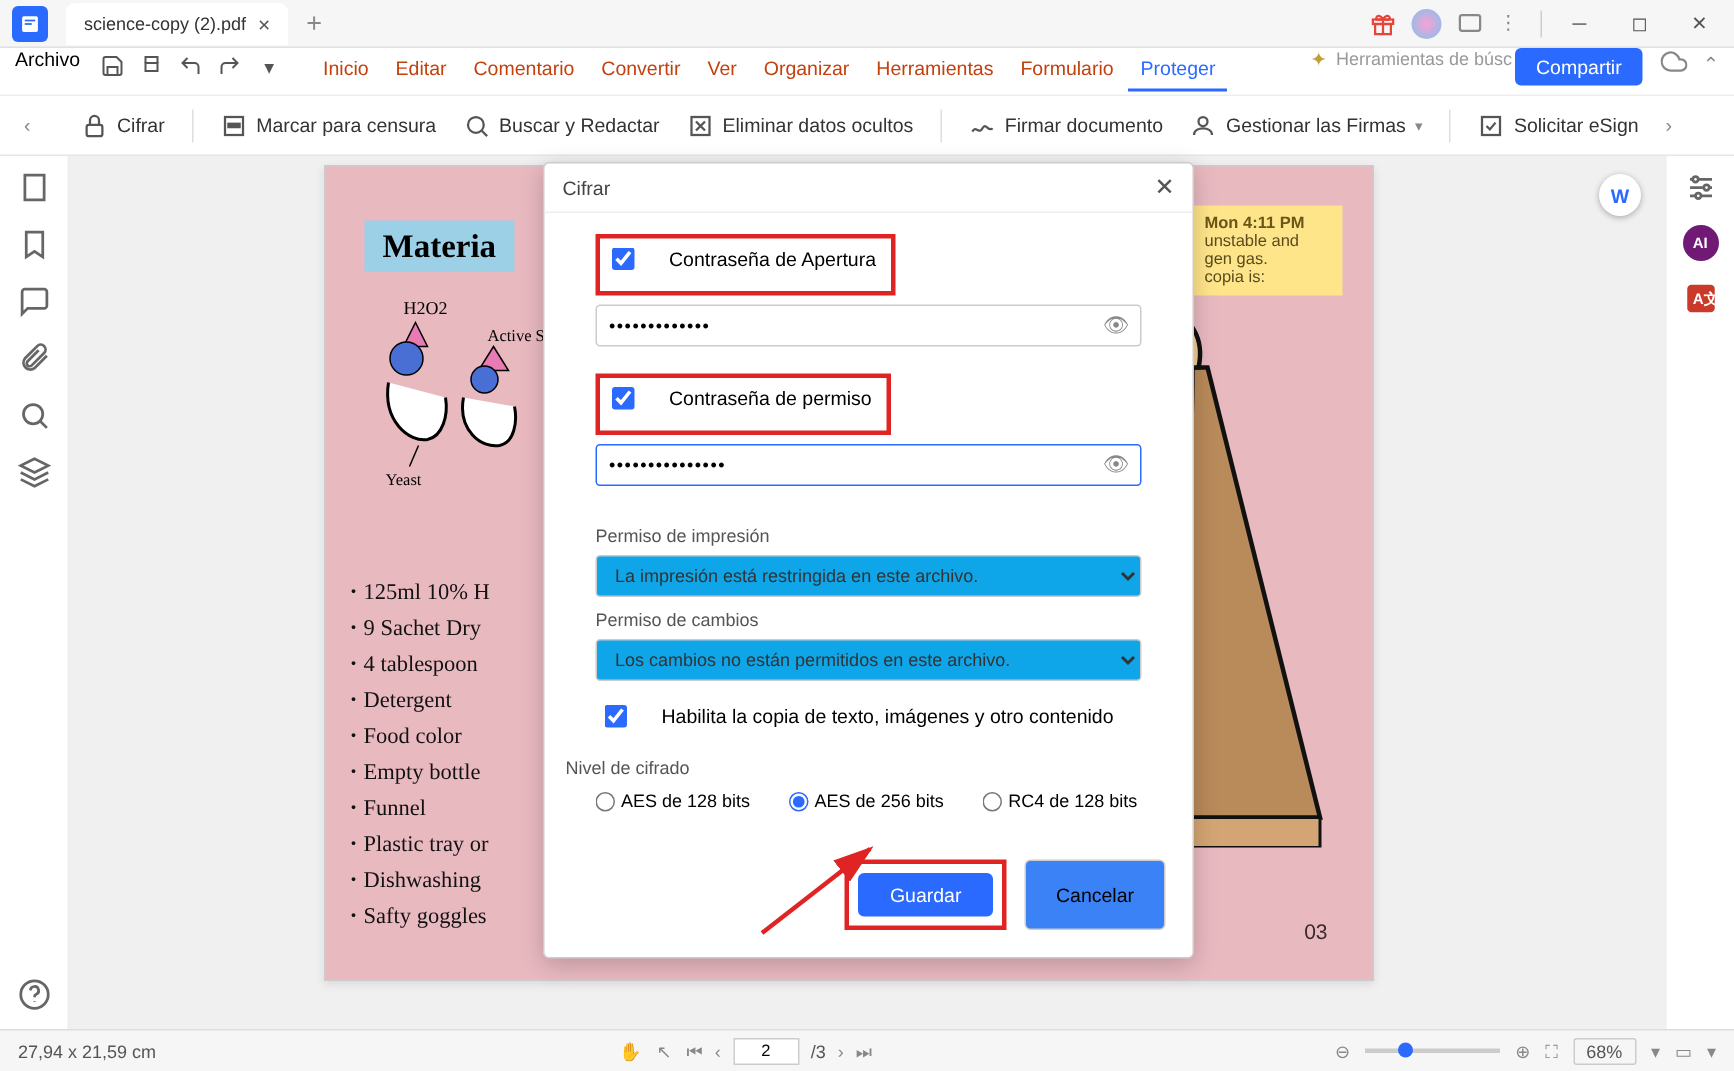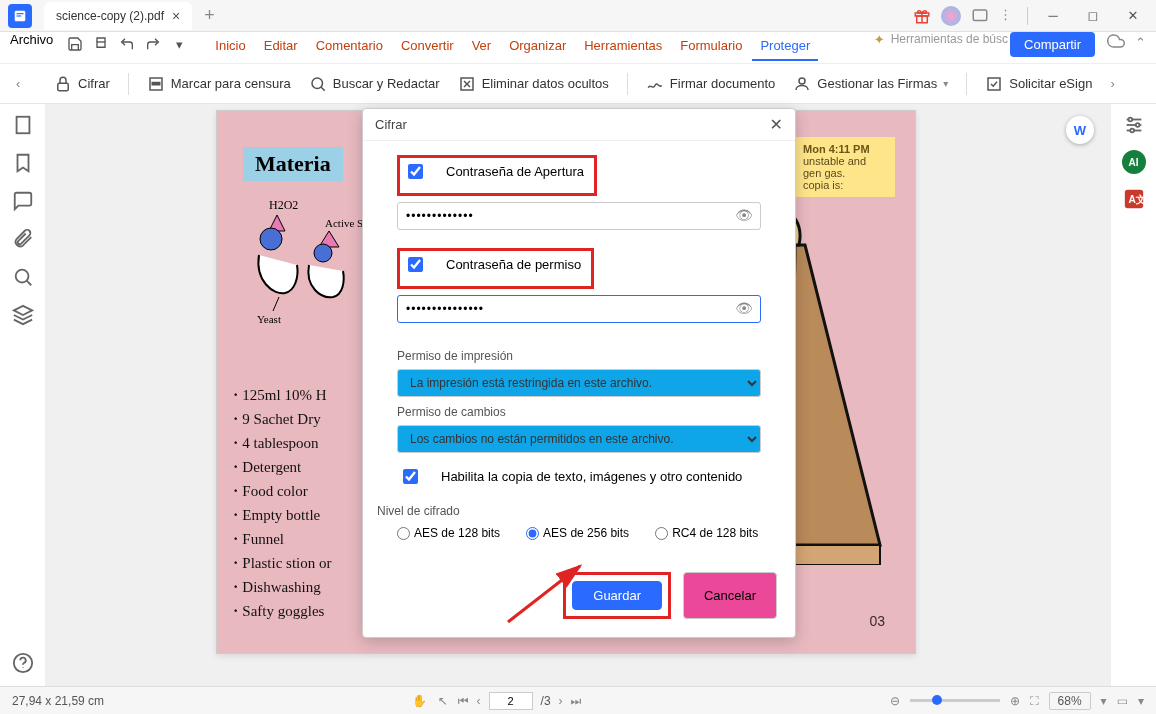--- a/index.html
+++ b/index.html
@@ -38,21 +38,21 @@
 .chev-down { font-size:10px; color:#888;}
 .ribbon .chev-left, .ribbon .chev-right { width:20px; color:#888;}
 
 
 .main { position: relative; height: calc(714px - 32px - 32px - 40px - 28px); display:flex;}
 .left-sidebar { width: 46px; background:#fff; border-right:1px solid #eee; display:flex; flex-direction:column; align-items:center; padding-top: 10px; gap: 16px;}
 .left-sidebar .side-icon { width:22px; height:22px; color:#666; }
 .left-sidebar .help-bottom { margin-top:auto; margin-bottom:12px;}
 .right-sidebar { width: 46px; background:#fff; border-left:1px solid #eee; display:flex; flex-direction:column; align-items:center; padding-top: 10px; gap: 14px;}
 .right-sidebar .side-icon { width:22px; height:22px;}
-.ai-badge { background:#15803d; color:#fff; border-radius:50%; width:24px; height:24px; display:flex; align-items:center; justify-content:center; font-size:10px; font-weight:bold;}
+.ai-badge { background:#701a75; color:#fff; border-radius:50%; width:24px; height:24px; display:flex; align-items:center; justify-content:center; font-size:10px; font-weight:bold;}
 .doc-viewport { flex:1; background:#f0f0f0; position:relative; overflow:hidden;}
 .page { position:absolute; left:170px; top:6px; width:700px; height:544px; background:#e9b9c0; border:1px solid #ccc; box-shadow: 0 2px 6px rgba(0,0,0,0.1);}
 .page .materia { position:absolute; left:26px; top:36px; padding: 4px 12px; background:#9cd0e6; font-family: Georgia, serif; font-weight:bold; font-size:22px;}
 .page .drawing { position:absolute; left:32px; top:84px; width:130px; height:140px; }
 .page .note { position:absolute; right:20px; top:26px; width:100px; background:#ffe58a; padding:6px 8px; font-size:11px; color:#5a4b1e;}
 .page .list { position:absolute; left:16px; top:272px; font-family: Georgia, serif; font-size:15px; line-height: 1.5; color:#111;}
 .page .list div::before { content: "· "; font-weight:bold; font-size:16px;}
 .page .temp { position:absolute; right:200px; bottom:60px; font-family: 'Comic Sans MS', cursive; font-size:24px;}
 .page .pagenum { position:absolute; right:30px; bottom:24px; font-size:14px; color:#3a2a2a; }
 .page .volcano { position:absolute; right:30px; top:74px; width:230px; height:380px; }
@@ -68,21 +68,21 @@
 .highlight-box { border: 3px solid #e02424; display:inline-flex; padding: 2px 4px 2px 2px; }
 .pwd-input { width:100%; height:28px; border:1px solid #ccc; border-radius:3px; padding: 0 28px 0 8px; font-size:12px; letter-spacing: 1px; margin-bottom: 18px; position:relative;}
 .pwd-wrap { position:relative; }
 .pwd-wrap .eye { position:absolute; right:8px; top:5px; color:#888; font-size:14px;}
 .dlg-label { font-size:12px; color:#555; margin: 8px 0 6px 0;}
 .dlg-select { width:100%; height:28px; border:1px solid #ccc; border-radius:3px; padding:0 8px; font-size:12px; color:#333; background:#0ea5e9; }
 .radio-row { display:flex; align-items:center; gap: 26px; margin-top:8px; font-size:12px;}
 .radio-row label { display:flex; align-items:center; gap:4px;}
 .radio-row input[type=radio]{ accent-color:#2b6aff;}
 .dialog-footer { display:flex; justify-content:flex-end; gap:12px; padding: 14px 18px 18px 18px; }
-.btn { padding: 6px 20px; border-radius:4px; border:1px solid #ccc; background:#ec4899; font-size:13px; cursor:pointer;}
+.btn { padding: 6px 20px; border-radius:4px; border:1px solid #ccc; background:#3b82f6; font-size:13px; cursor:pointer;}
 .btn-primary { background:#2b6aff; color:#fff; border-color:#2b6aff;}
 .btn-wrap-highlight { border: 3px solid #e02424; padding:6px; display:inline-flex;}
 .arrow-annot { position:absolute; left:502px; top:558px; z-index:101;}
 
 
 .statusbar { position:absolute; bottom:0; height:28px; width:100%; background:#f6f6f6; border-top:1px solid #ddd; display:flex; align-items:center; font-size:12px; color:#555; padding:0 12px; gap:10px;}
 .statusbar .spacer { flex:1; }
 .statusbar .page-nav { display:flex; align-items:center; gap:8px;}
 .statusbar .page-nav .btn-nav {color:#888;}
 .statusbar input.pagenum { width:44px; height:18px; border:1px solid #ccc; text-align:center; font-size:11px;}
@@ -287,21 +287,21 @@
         <div>copia is:</div>
       </div>
       <div class="list">
         <div>125ml 10% H</div>
         <div>9 Sachet Dry</div>
         <div>4 tablespoon</div>
         <div>Detergent</div>
         <div>Food color</div>
         <div>Empty bottle</div>
         <div>Funnel</div>
-        <div>Plastic stion or</div>
+        <div>Plastic tray or</div>
         <div>Dishwashing</div>
         <div>Safty goggles</div>
       </div>
       <svg class="volcano" viewBox="0 0 230 380">
         <path d="M20 360 L90 60 L150 60 L225 360 Z" fill="#b98a5a" stroke="#111" stroke-width="3"></path>
         <path d="M20 360 L225 360 L225 380 L20 380 Z" fill="#d4a574" stroke="#111" stroke-width="2"></path>
         <path d="M100 60 C95 120 80 200 60 340 L120 340 C130 220 140 140 140 60 Z" fill="#e63d1e" stroke="#111" stroke-width="3"></path>
         <path d="M92 60 C88 40 100 20 120 22 C140 24 148 42 144 60 Z" fill="#f0d090" stroke="#111" stroke-width="3"></path>
       </svg>
       <div class="temp">4400°c</div>

